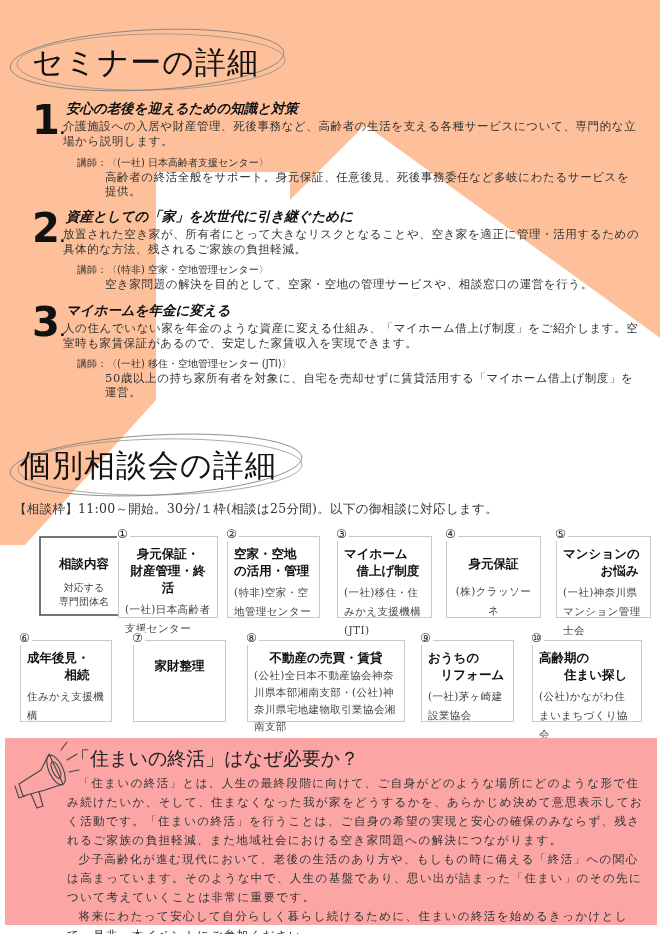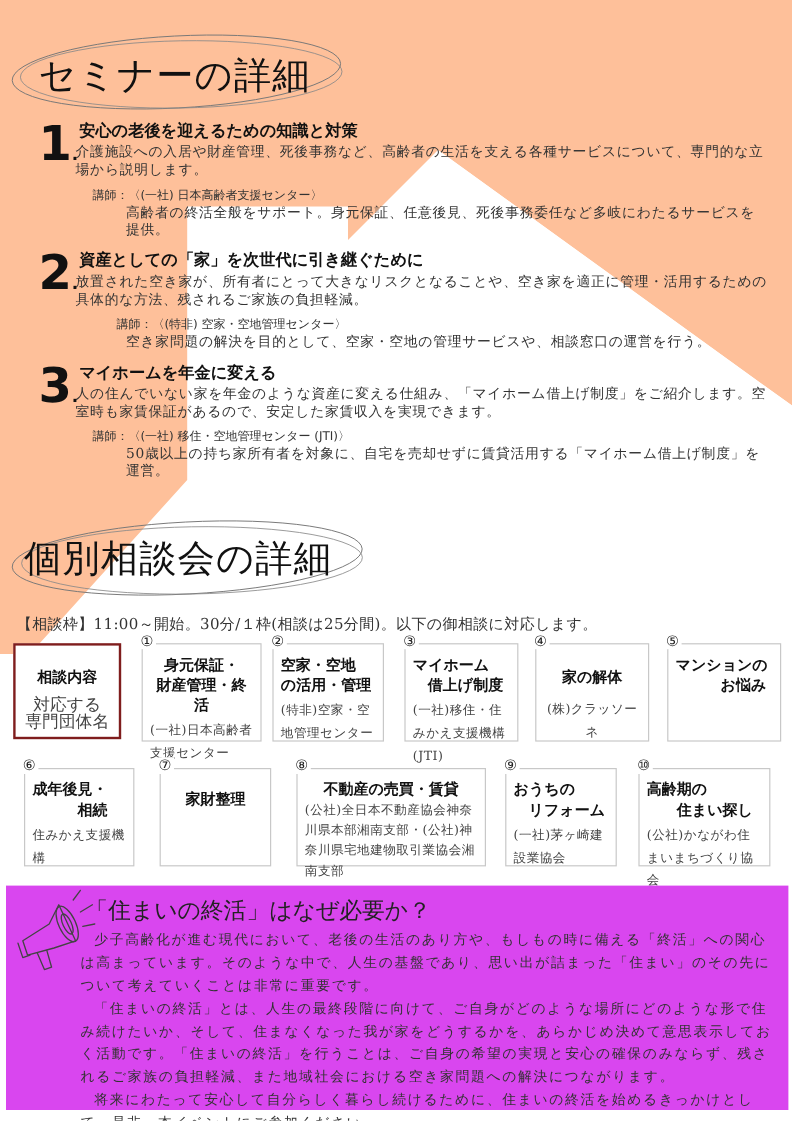--- a/index.html
+++ b/index.html
@@ -6,31 +6,31 @@
   body { width:660px; height:934px; position:relative; overflow:hidden; background:#ffffff;
          font-family:"DejaVu Serif", serif; color:#222; }
   #bg { position:absolute; left:0; top:0; width:660px; height:934px; z-index:0; }
   .layer { position:absolute; z-index:1; }
   .title-wrap { position:absolute; }
   .title-text { font-family:"DejaVu Sans", sans-serif; font-weight:300; color:#111; white-space:nowrap; letter-spacing:1px; }
   .ellipse { position:absolute; left:0; top:0; pointer-events:none; }
   .sem { position:absolute; left:32px; width:610px; }
   .sem-num { position:absolute; left:0; top:0; font-family:"DejaVu Sans", sans-serif; font-weight:bold; font-size:40px; line-height:40px; color:#111; }
   .sem-num .dot { font-size:14px; }
-  .sem-head { position:absolute; left:34px; top:0; font-family:"DejaVu Sans", sans-serif; font-weight:bold; font-size:13.5px; color:#111; white-space:nowrap; }
+  .sem-head { position:absolute; left:34px; top:0; font-family:"DejaVu Sans", sans-serif; font-weight:bold; font-size:13.5px; color:#111; white-space:nowrap;font-style:italic; }
   .sem-desc { position:absolute; left:31px; top:19px; width:580px; font-size:11.5px; line-height:15px; color:#333; letter-spacing:0.6px; }
   .lect-label { position:absolute; left:45px; font-family:"DejaVu Sans", sans-serif; font-size:10px; color:#333; white-space:nowrap; }
   .lect-desc { position:absolute; left:73px; width:530px; font-size:11.5px; line-height:14px; color:#333; letter-spacing:0.6px; }
-  .slot-text { position:absolute; left:14px; top:512px; font-size:12.5px; color:#333; white-space:nowrap; letter-spacing:0.3px; }
+  .slot-text { position:absolute; left:14px; top:501px; font-size:12.5px; color:#333; white-space:nowrap; letter-spacing:0.3px; }
   .box { position:absolute; background:#fff; border:1px solid #c8c8c8; box-sizing:border-box; }
-  .box.header { border:2px solid #7f1d1d; }
+  .box.header { border:2px solid #737373;margin-left:28px; }
   .box-num { position:absolute; font-family:"DejaVu Sans", sans-serif; font-size:12px; color:#222; background:#fff; padding-right:2px; }
   .box-title { font-family:"DejaVu Sans", sans-serif; font-weight:bold; font-size:12.5px; color:#111; line-height:17px; padding:8px 6px 0 6px; white-space:pre-line; }
   .box-org { font-size:10.5px; color:#444; line-height:19px; padding:4px 6px 0 6px; letter-spacing:0.4px; }
-  .why { position:absolute; left:5px; top:738px; width:652px; height:187px; background:#d946ef; }
+  .why { position:absolute; left:5px; top:738px; width:652px; height:187px; background:#fca5a5; }
   .why-title { position:absolute; left:66px; top:8px; font-family:"DejaVu Sans", sans-serif; font-size:19px; color:#222; font-weight:300; white-space:nowrap; }
   .why-body { position:absolute; left:62px; top:36px; width:582px; font-size:11.5px; line-height:19px; color:#333; letter-spacing:1.4px; }
   .why-body p { margin:0; text-indent:1em; }
 </style>
 </head>
 <body>
 
 <svg id="bg" width="660" height="934" viewBox="0 0 660 934">
 
   <polygon fill="#FEC09A" points="0,0 660,0 660,338 365,125 290,200 290,172 156,172 156,400 25,545 0,545"></polygon>
@@ -51,21 +51,21 @@
   <div class="sem-head">安心の老後を迎えるための知識と対策</div>
   <div class="sem-desc">介護施設への入居や財産管理、死後事務など、高齢者の生活を支える各種サービスについて、専門的な立場から説明します。</div>
   <div class="lect-label" style="top:56px;">講師：〈(一社) 日本高齢者支援センター〉</div>
   <div class="lect-desc" style="top:70px;">高齢者の終活全般をサポート。身元保証、任意後見、死後事務委任など多岐にわたるサービスを提供。</div>
 </div>
 
 <div class="sem layer" style="top:208px;height:90px;">
   <div class="sem-num"><span>2</span><span class="dot">.</span></div>
   <div class="sem-head">資産としての「家」を次世代に引き継ぐために</div>
   <div class="sem-desc">放置された空き家が、所有者にとって大きなリスクとなることや、空き家を適正に管理・活用するための具体的な方法、残されるご家族の負担軽減。</div>
-  <div class="lect-label" style="top:55px;margin-left:20px;">講師：〈(特非) 空家・空地管理センター〉</div>
+  <div class="lect-label" style="top:55px;">講師：〈(特非) 空家・空地管理センター〉</div>
   <div class="lect-desc" style="top:69px;">空き家問題の解決を目的として、空家・空地の管理サービスや、相談窓口の運営を行う。</div>
 </div>
 
 <div class="sem layer" style="top:302px;height:100px;">
   <div class="sem-num"><span>3</span><span class="dot">.</span></div>
   <div class="sem-head">マイホームを年金に変える</div>
   <div class="sem-desc">人の住んでいない家を年金のような資産に変える仕組み、「マイホーム借上げ制度」をご紹介します。空室時も家賃保証があるので、安定した家賃収入を実現できます。</div>
   <div class="lect-label" style="top:55px;">講師：〈(一社) 移住・空地管理センター (JTI)〉</div>
   <div class="lect-desc" style="top:69px;">50歳以上の持ち家所有者を対象に、自宅を売却せずに賃貸活用する「マイホーム借上げ制度」を運営。</div>
 </div>
@@ -75,21 +75,21 @@
     <ellipse cx="152" cy="40" rx="146" ry="30" fill="none" stroke="#777" stroke-width="0.8" transform="rotate(-3 152 40)"></ellipse>
     <ellipse cx="156" cy="42" rx="142" ry="28" fill="none" stroke="#888" stroke-width="0.7" transform="rotate(-1 156 42)"></ellipse>
   </svg>
   <div class="title-text" style="position:absolute;left:16px;top:20px;font-size:31px;">個別相談会の詳細</div>
 </div>
 
 <div class="slot-text layer">【相談枠】11:00～開始。30分/１枠(相談は25分間)。以下の御相談に対応します。</div>
 
 <div class="box header layer" style="left:11px;top:536px;width:90px;height:80px;text-align:center;">
   <div style="font-family:'DejaVu Sans',sans-serif;font-weight:bold;font-size:12.5px;margin-top:18px;color:#111;">相談内容</div>
-  <div style="font-size:14px;line-height:14px;margin-top:8px;white-space:pre-line;color:#444;">対応する
+  <div style="font-size:10px;line-height:14px;margin-top:8px;white-space:pre-line;color:#444;font-family:Liberation Serif, serif;">対応する
 専門団体名</div>
 </div>
 
 <div class="box layer" style="left:118px;top:536px;width:100px;height:82px;">
   <div class="box-num" style="left:-2px;top:-10px;">①</div>
   <div class="box-title" style="text-align:center;">身元保証・
 財産管理・終活</div>
   <div class="box-org">(一社)日本高齢者支援センター</div>
 </div>
 <div class="box layer" style="left:227px;top:536px;width:93px;height:82px;">
@@ -99,27 +99,28 @@
   <div class="box-org">(特非)空家・空地管理センター</div>
 </div>
 <div class="box layer" style="left:337px;top:536px;width:95px;height:82px;">
   <div class="box-num" style="left:-2px;top:-10px;">③</div>
   <div class="box-title">マイホーム
 　借上げ制度</div>
   <div class="box-org">(一社)移住・住みかえ支援機構(JTI)</div>
 </div>
 <div class="box layer" style="left:446px;top:536px;width:95px;height:82px;text-align:center;">
   <div class="box-num" style="left:-2px;top:-10px;">④</div>
-  <div class="box-title" style="padding-top:18px;">家の解体</div>
+  <div class="box-title" style="padding-top:18px;">身元保証</div>
   <div class="box-org" style="padding-top:10px;">(株)クラッソーネ</div>
 </div>
 <div class="box layer" style="left:556px;top:536px;width:95px;height:82px;">
   <div class="box-num" style="left:-2px;top:-10px;">⑤</div>
   <div class="box-title">マンションの
 　　　お悩み</div>
+  <div class="box-org">(一社)神奈川県マンション管理士会</div>
 </div>
 
 <div class="box layer" style="left:20px;top:640px;width:92px;height:82px;">
   <div class="box-num" style="left:-2px;top:-10px;">⑥</div>
   <div class="box-title">成年後見・
 　　　相続</div>
   <div class="box-org">住みかえ支援機構</div>
 </div>
 <div class="box layer" style="left:133px;top:640px;width:93px;height:82px;">
   <div class="box-num" style="left:-2px;top:-10px;">⑦</div>
@@ -151,17 +152,17 @@
       <ellipse cx="45" cy="30" rx="3.5" ry="9" transform="rotate(-25 45 30)"></ellipse>
       <path d="M4 46 L8 58 L14 56"></path>
       <path d="M20 54 L26 68 L32 66 L28 52"></path>
       <path d="M50 10 L56 2"></path>
       <path d="M56 20 L66 14"></path>
       <path d="M58 32 L68 30"></path>
     </g>
   </svg>
   <div class="why-title">「住まいの終活」はなぜ必要か？</div>
   <div class="why-body">
+    <p>「住まいの終活」とは、人生の最終段階に向けて、ご自身がどのような場所にどのような形で住み続けたいか、そして、住まなくなった我が家をどうするかを、あらかじめ決めて意思表示しておく活動です。「住まいの終活」を行うことは、ご自身の希望の実現と安心の確保のみならず、残されるご家族の負担軽減、また地域社会における空き家問題への解決につながります。</p>
     <p>少子高齢化が進む現代において、老後の生活のあり方や、もしもの時に備える「終活」への関心は高まっています。そのような中で、人生の基盤であり、思い出が詰まった「住まい」のその先について考えていくことは非常に重要です。</p>
-    <p>「住まいの終活」とは、人生の最終段階に向けて、ご自身がどのような場所にどのような形で住み続けたいか、そして、住まなくなった我が家をどうするかを、あらかじめ決めて意思表示しておく活動です。「住まいの終活」を行うことは、ご自身の希望の実現と安心の確保のみならず、残されるご家族の負担軽減、また地域社会における空き家問題への解決につながります。</p>
     <p>将来にわたって安心して自分らしく暮らし続けるために、住まいの終活を始めるきっかけとして、是非、本イベントにご参加ください。</p>
   </div>
 </div>
 
 </body></html>

